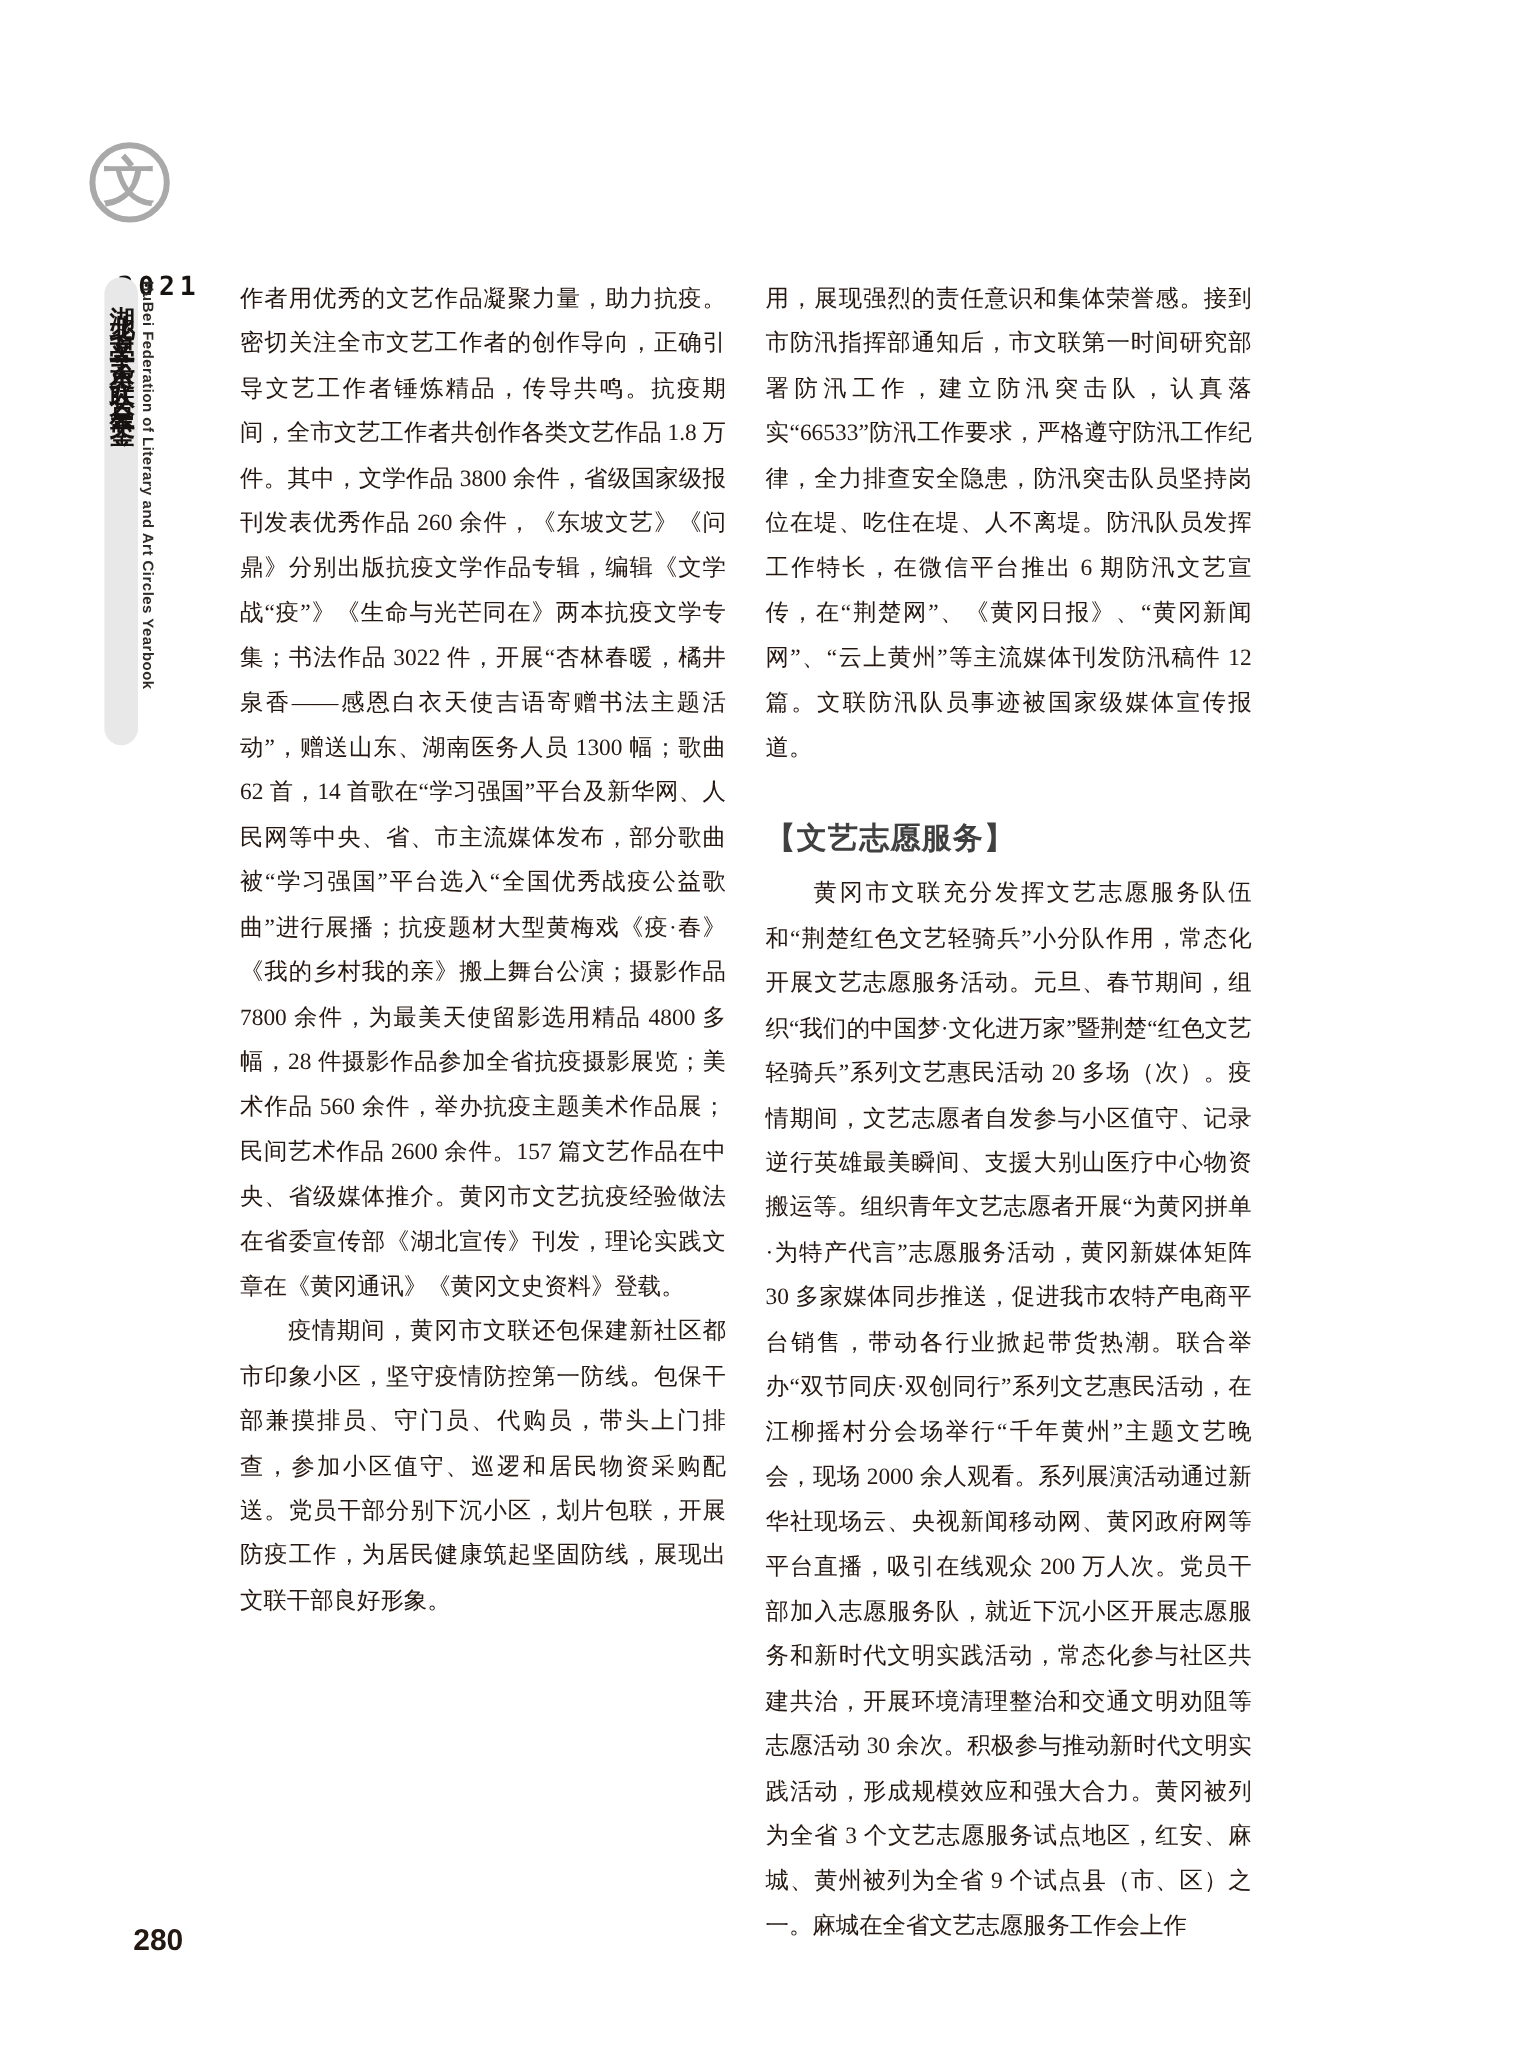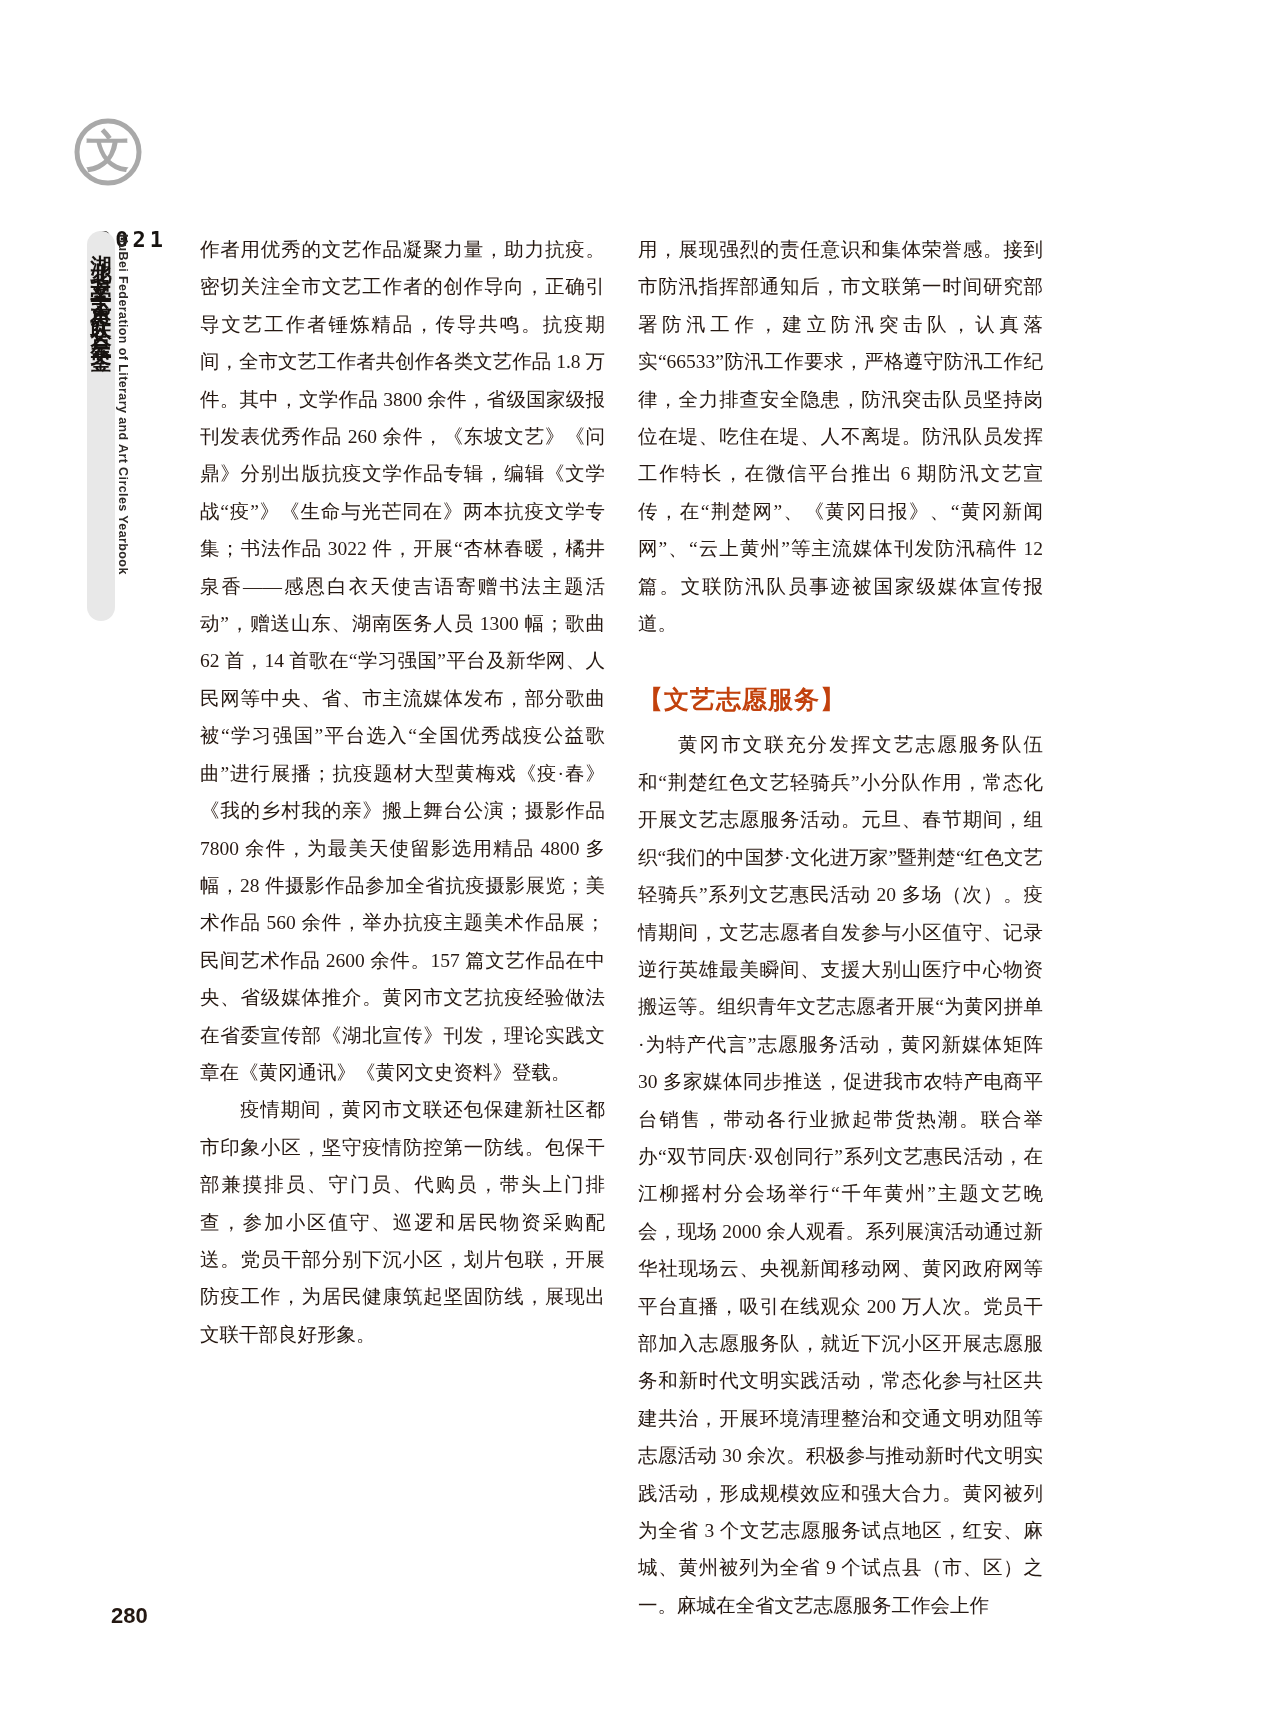--- a/index.html
+++ b/index.html
@@ -24,26 +24,26 @@
               font-weight:bold;font-size:12.5px;letter-spacing:0.4px;color:#2e2a27;white-space:nowrap;}
 
   
   .col{position:absolute;top:231px;width:405px;font-size:19.5px;line-height:37.4px;
        text-align:justify;text-justify:inter-character;color:#261811;}
   .col-left{left:177px;margin-left:23px;}
   .col-right{left:638px;}
   .col .para{margin:0;}
   .col .para.indent{text-indent:40px;}
   .col .heading{font-family:"Liberation Sans","DejaVu Sans",sans-serif;
-                font-weight:bold;font-size:25px;line-height:30px;color:#c2410c;
+                font-weight:bold;font-size:25px;line-height:30px;color:#404040;
                 text-align:left;margin:42px 0 12px 0;letter-spacing:1px;}
 
   .pagenum{position:absolute;left:111px;top:1603px;
            font-family:"Liberation Sans","DejaVu Sans",sans-serif;
-           font-weight:bold;font-size:22px;color:#241812;}
+           font-weight:bold;font-size:25px;color:#241812;}
 </style>
 </head>
 <body>
 
 <div class="page">
 
   <div class="logo">
     <svg width="72" height="74" viewBox="0 0 72 74" aria-hidden="true">
       <circle cx="36" cy="38" r="31" fill="none" stroke="#a9a9a9" stroke-width="5"></circle>
       <text x="36" y="52" text-anchor="middle" font-size="44" font-weight="bold" fill="#a9a9a9" font-family="serif">文</text>

